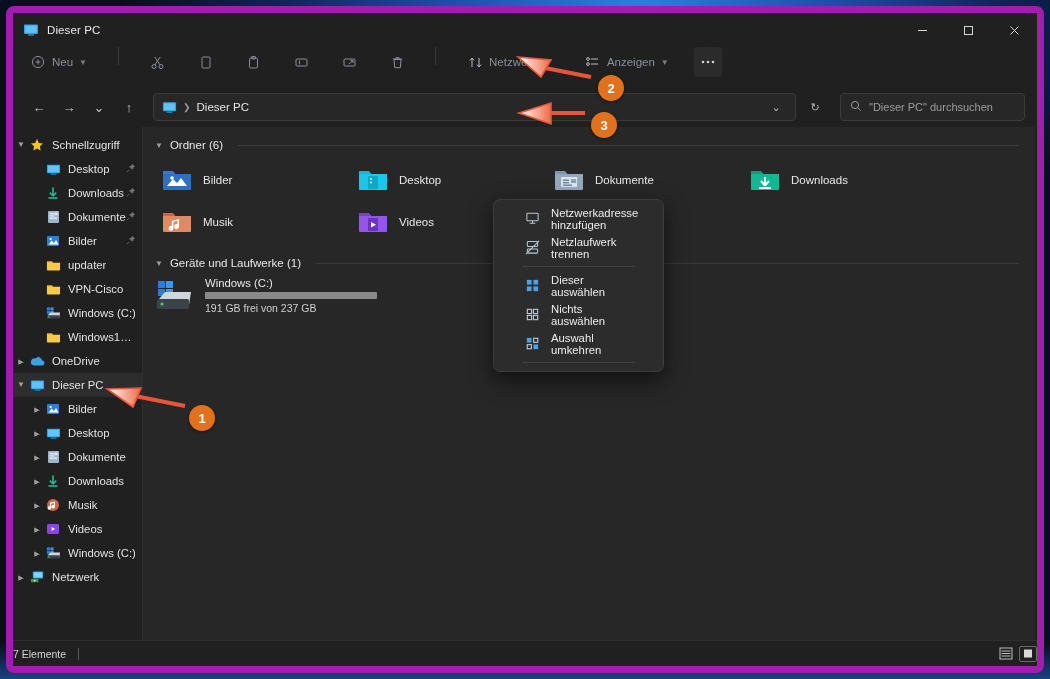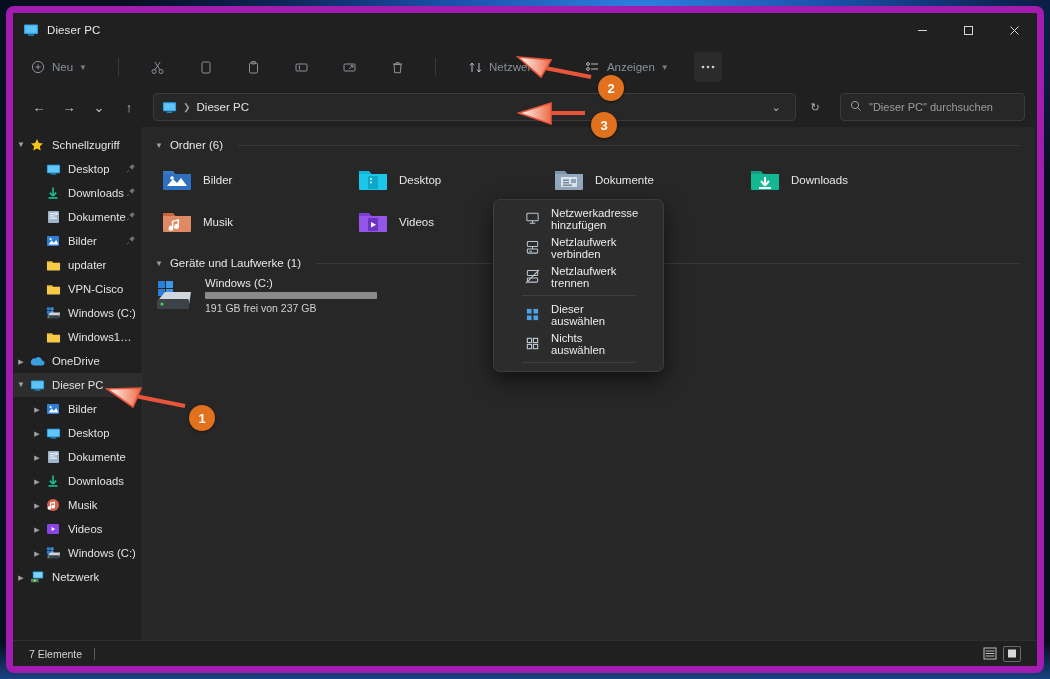--- a/index.html
+++ b/index.html
@@ -50,21 +50,21 @@
   .win-btn {
     width: 46px; height: 34px; display:flex; align-items:center; justify-content:center;
     color: #d6d6d6;
   }
   .win-btn svg { display:block; }
 
   
   .toolbar {
     height: 40px; flex: 0 0 40px;
     background: #202020;
-    display: flex; align-items: center;
+    display: flex; 
     padding: 0 8px;
     gap: 16px;
   }
   .tb-btn {
     height: 30px; border-radius: 4px;
     display: flex; align-items: center; gap: 6px;
     padding: 0 8px;
     color: #8a8f99;
     font-size: 11.5px;
   }
@@ -155,21 +155,21 @@
   .drive-name { color:#e7e7e7; font-size:11.3px; }
   .bar-outer { width:172px; height:7px; background:#8a8a8a; border-radius:1px; overflow:hidden; }
   .bar-inner { height:100%; background:#1a86d9; }
   .drive-free { color:#d0d0d0; font-size:10.5px; }
 
   
   .statusbar {
     height: 26px; flex:0 0 26px;
     background: #202020;
     border-top: 1px solid #2e2e2e;
-    display:flex; align-items:center; padding: 0 16px;
+    display:flex; align-items:center; padding: 0 0;
   }
   .status-text { color:#d4d4d4; font-size:10.5px; }
   .status-sep { width:1px; height:12px; background:#5a5a5a; margin-left:12px; }
   .view-toggles { margin-left:auto; display:flex; gap:4px; }
   .vt { width:18px; height:16px; display:flex; align-items:center; justify-content:center; }
   .vt.active { border:1px solid #6a6a6a; border-radius:2px; }
 
   
   .ctxmenu {
     position:absolute;
@@ -712,31 +712,20 @@
                 <line x1="5" y1="13" x2="11" y2="13" stroke="#bcc6d2" stroke-width="1.1"></line>
                 <line x1="8" y1="10.5" x2="8" y2="13" stroke="#bcc6d2" stroke-width="1.1"></line>
               </svg>
             </span>
             <span>Netzwerkadresse hinzufügen</span>
           </div>
           <div class="ctx-item">
             <span class="ctx-ico">
               <svg width="15" height="15" viewBox="0 0 16 16">
                 <rect x="2.5" y="1.5" width="11" height="5.5" rx="1" fill="none" stroke="#bcc6d2" stroke-width="1.1"></rect>
-                <line x1="8" y1="7" x2="8" y2="9.5" stroke="#bcc6d2" stroke-width="1.1"></line>
-                <rect x="2.5" y="9.5" width="11" height="4.5" rx="1" fill="none" stroke="#bcc6d2" stroke-width="1.1"></rect>
-                <line x1="4.5" y1="12" x2="7.5" y2="12" stroke="#bcc6d2" stroke-width="1.1"></line>
-              </svg>
-            </span>
-            <span>Netzlaufwerk verbinden</span>
-          </div>
-          <div class="ctx-item">
-            <span class="ctx-ico">
-              <svg width="15" height="15" viewBox="0 0 16 16">
-                <rect x="2.5" y="1.5" width="11" height="5.5" rx="1" fill="none" stroke="#bcc6d2" stroke-width="1.1"></rect>
                 <rect x="2.5" y="9.5" width="11" height="4.5" rx="1" fill="none" stroke="#bcc6d2" stroke-width="1.1"></rect>
                 <line x1="1" y1="15" x2="15" y2="1" stroke="#bcc6d2" stroke-width="1.2"></line>
               </svg>
             </span>
             <span>Netzlaufwerk trennen</span>
           </div>
           <div class="ctx-sep"></div>
           <div class="ctx-item">
             <span class="ctx-ico">
               <svg width="15" height="15" viewBox="0 0 16 16">
@@ -751,20 +740,31 @@
           <div class="ctx-item">
             <span class="ctx-ico">
               <svg width="15" height="15" viewBox="0 0 16 16">
                 <rect x="2.5" y="2.5" width="4.5" height="4.5" fill="none" stroke="#bcc6d2" stroke-width="1.2"></rect>
                 <rect x="9" y="2.5" width="4.5" height="4.5" fill="none" stroke="#bcc6d2" stroke-width="1.2"></rect>
                 <rect x="2.5" y="9" width="4.5" height="4.5" fill="none" stroke="#bcc6d2" stroke-width="1.2"></rect>
                 <rect x="9" y="9" width="4.5" height="4.5" fill="none" stroke="#bcc6d2" stroke-width="1.2"></rect>
               </svg>
             </span>
             <span>Nichts auswählen</span>
+          </div>
+          <div class="ctx-item">
+            <span class="ctx-ico">
+              <svg width="15" height="15" viewBox="0 0 16 16">
+                <rect x="2" y="2" width="5" height="5" fill="#4aa3e8"></rect>
+                <rect x="9.2" y="2.4" width="4.4" height="4.4" fill="none" stroke="#bcc6d2" stroke-width="1.2"></rect>
+                <rect x="2.4" y="9.2" width="4.4" height="4.4" fill="none" stroke="#bcc6d2" stroke-width="1.2"></rect>
+                <rect x="9" y="9" width="5" height="5" fill="#4aa3e8"></rect>
+              </svg>
+            </span>
+            <span>Auswahl umkehren</span>
           </div>
           <div class="ctx-sep"></div>
         </div>
     </div>
   </div>
 
   <div class="statusbar">
     <span class="status-text">7 Elemente</span>
     <span class="status-sep"></span>
     <span class="view-toggles">

